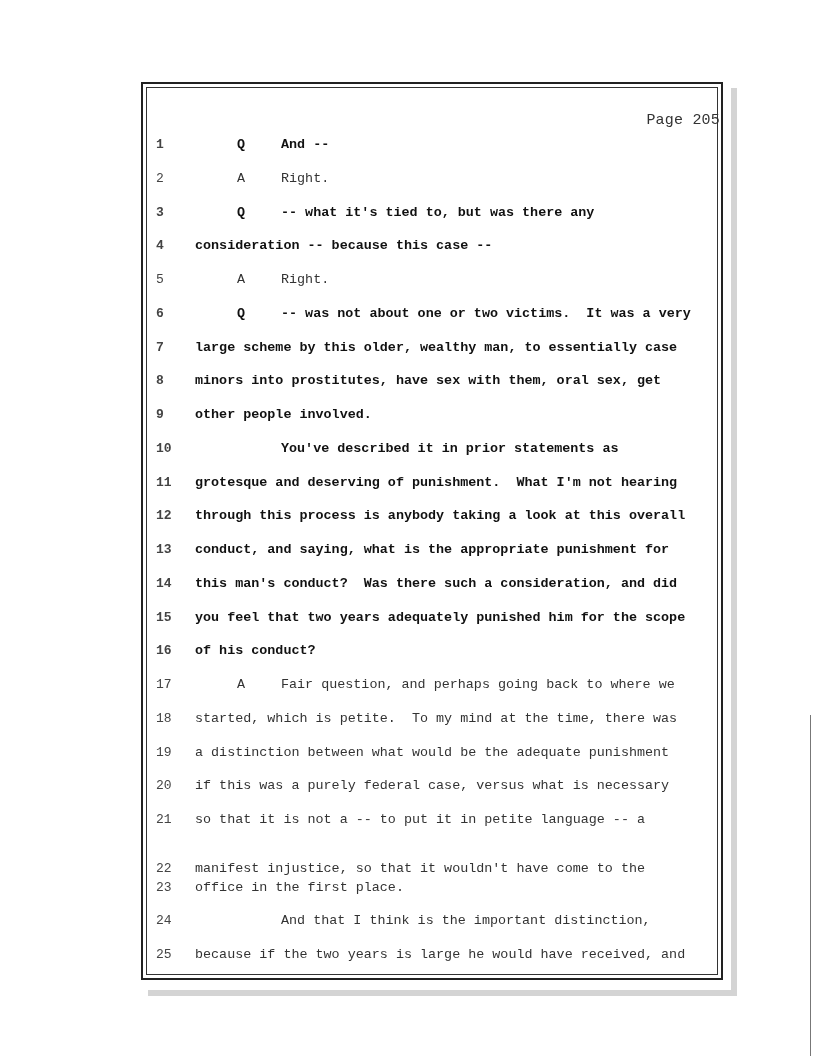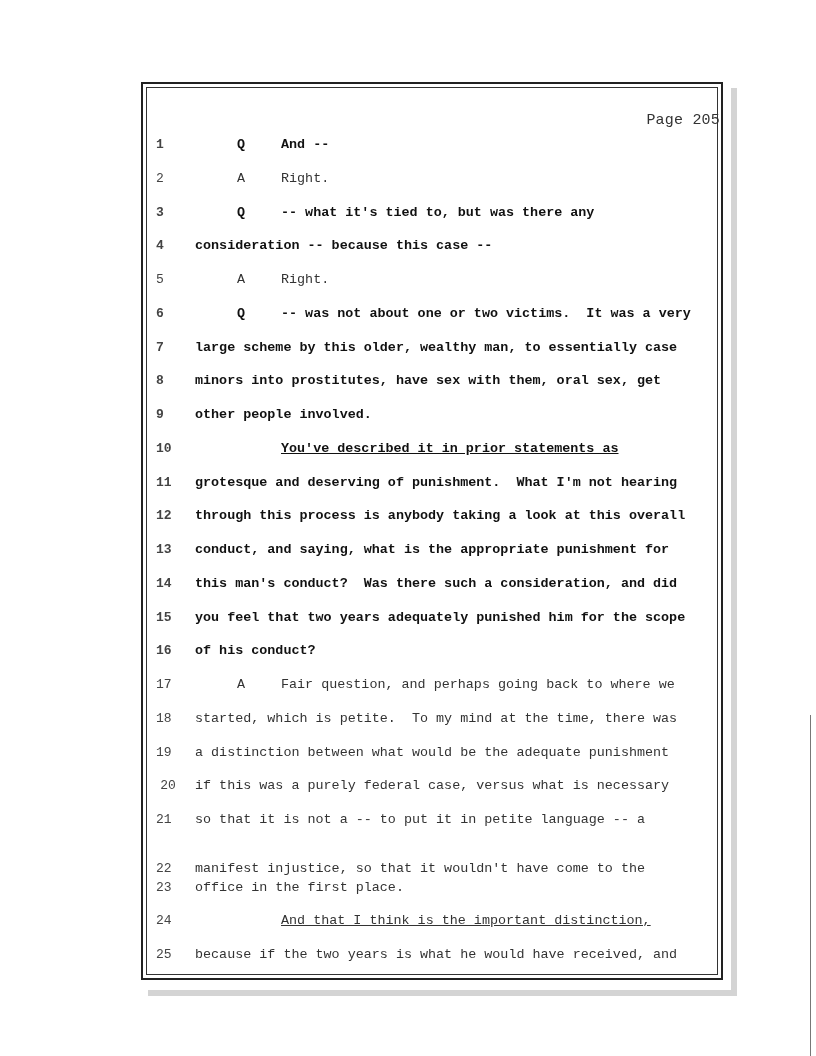--- a/index.html
+++ b/index.html
@@ -66,21 +66,21 @@
     }
     .spk {
       position: absolute;
       left: 237px;
     }
     .txt {
       position: absolute;
     }
     .t-q { left: 281px; }
     .t-cont { left: 195px; }
-    .t-para { left: 281px; text-decoration: underline; }
+    .t-para { left: 281px; }
     .bold {
       font-weight: bold;
       color: #111;
     }
     .reg {
       font-weight: normal;
       color: #333;
     }
     .edge-line {
       position: absolute;
@@ -114,21 +114,21 @@
     <div class="line bold" style="top: 440.75px;"><span class="ln">10</span><span class="txt t-para">You've described it in prior statements as</span></div>
     <div class="line bold" style="top: 474.5px;"><span class="ln">11</span><span class="txt t-cont">grotesque and deserving of punishment.  What I'm not hearing</span></div>
     <div class="line bold" style="top: 508.25px;"><span class="ln">12</span><span class="txt t-cont">through this process is anybody taking a look at this overall</span></div>
     <div class="line bold" style="top: 542px;"><span class="ln">13</span><span class="txt t-cont">conduct, and saying, what is the appropriate punishment for</span></div>
     <div class="line bold" style="top: 575.75px;"><span class="ln">14</span><span class="txt t-cont">this man's conduct?  Was there such a consideration, and did</span></div>
     <div class="line bold" style="top: 609.5px;"><span class="ln">15</span><span class="txt t-cont">you feel that two years adequately punished him for the scope</span></div>
     <div class="line bold" style="top: 643.25px; padding-left: 20px;"><span class="ln">16</span><span class="txt t-cont">of his conduct?</span></div>
     <div class="line reg" style="top: 677px;"><span class="ln">17</span><span class="spk">A</span><span class="txt t-q">Fair question, and perhaps going back to where we</span></div>
     <div class="line reg" style="top: 710.75px;"><span class="ln">18</span><span class="txt t-cont">started, which is petite.  To my mind at the time, there was</span></div>
     <div class="line reg" style="top: 744.5px;"><span class="ln">19</span><span class="txt t-cont">a distinction between what would be the adequate punishment</span></div>
-    <div class="line reg" style="top: 778.25px; text-align: center;"><span class="ln">20</span><span class="txt t-cont">if this was a purely federal case, versus what is necessary</span></div>
+    <div class="line reg" style="top: 778.25px;"><span class="ln">20</span><span class="txt t-cont">if this was a purely federal case, versus what is necessary</span></div>
     <div class="line reg" style="top: 812px;"><span class="ln">21</span><span class="txt t-cont">so that it is not a -- to put it in petite language -- a</span></div>
     <div class="line reg" style="top: 861px;"><span class="ln">22</span><span class="txt t-cont">manifest injustice, so that it wouldn't have come to the</span></div>
     <div class="line reg" style="top: 879.5px;"><span class="ln">23</span><span class="txt t-cont">office in the first place.</span></div>
     <div class="line reg" style="top: 913.25px;"><span class="ln">24</span><span class="txt t-para">And that I think is the important distinction,</span></div>
-    <div class="line reg" style="top: 947px;"><span class="ln">25</span><span class="txt t-cont">because if the two years is what he would have received, and</span></div>
+    <div class="line reg" style="top: 947px;"><span class="ln">25</span><span class="txt t-cont">because if the two years is large he would have received, and</span></div>
   </div>
 
 <div class="edge-line"></div>
 
 </body></html>

